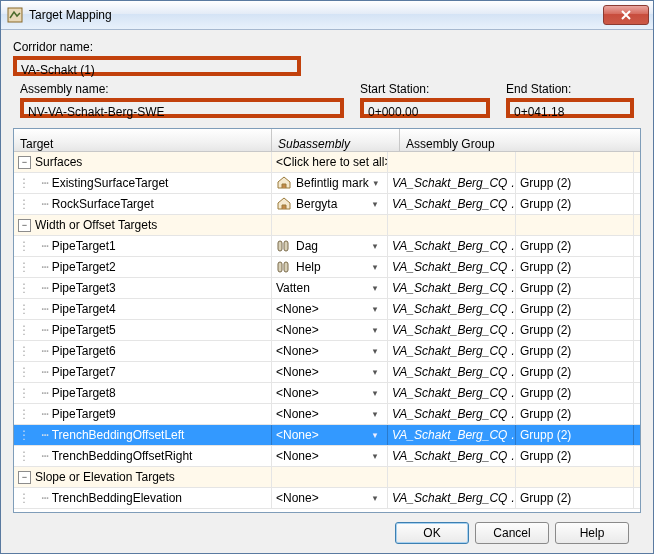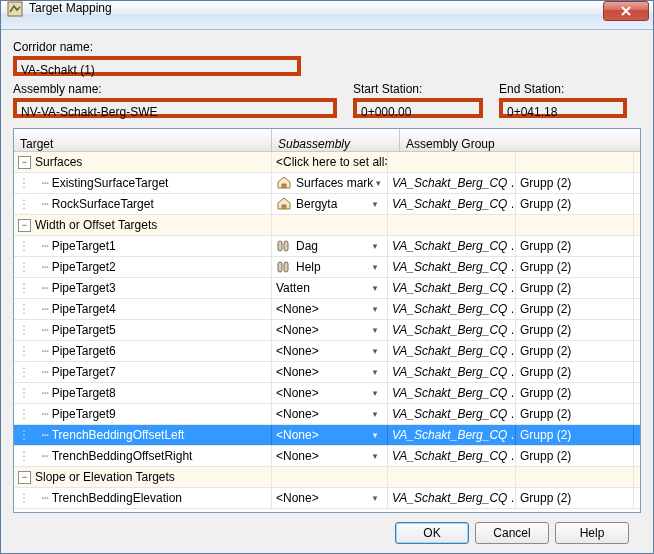--- a/index.html
+++ b/index.html
@@ -18,21 +18,21 @@
     border: 1px solid #5a7aa0;
     box-shadow: 0 0 8px rgba(0,0,0,0.3);
     display: flex;
     flex-direction: column;
   }
   .titlebar {
     height: 28px;
     background: linear-gradient(to bottom, #ffffff, #e4ecf7 45%, #d4e3f5 46%, #e8f1fb);
     border-bottom: 1px solid #a6b8cf;
     display: flex;
-    align-items: flex-start;
+    align-items: center;
     padding: 0 4px 0 6px;
   }
   .app-icon {
     width: 16px;
     height: 16px;
     margin-right: 6px;
     display: inline-flex;
     align-items: center;
     justify-content: center;
   }
@@ -75,20 +75,21 @@
     box-sizing: border-box;
     margin-bottom: 6px;
     font-size: 12px;
   }
   .field.readonly {
     background: #f0f0f0;
   }
   .row-fields {
     display: flex;
     gap: 16px;
+    justify-content: center;
   }
   .col {
     display: flex;
     flex-direction: column;
   }
   .col1 { flex: 0 0 324px; }
   .col2 { flex: 0 0 130px; }
   .col3 { flex: 0 0 128px; }
 
   .grid-wrap {
@@ -278,21 +279,21 @@
               <span class="dots">⋮&nbsp;&nbsp;⋯</span>
               <span>ExistingSurfaceTarget</span>
             </div>
           <div class="cell c-obj">
             <span class="obj-icon">
                 <svg width="16" height="16" viewBox="0 0 16 16">
                   <path d="M2 13 L2 7 L8 2 L14 7 L14 13 Z" fill="#f5e9cf" stroke="#9a7a3a"></path>
                   <path d="M6 13 V9 H10 V13" fill="#c28a4a" stroke="#9a7a3a"></path>
                 </svg>
               </span>
-            <span>Surfaces mark</span>
+            <span>Befintlig mark</span>
             <span class="dropdown">▾</span>
           </div>
           <div class="cell c-sub">
               <span>VA_Schakt_Berg_CQ …</span>
             </div>
           <div class="cell c-grp">
               <span>Grupp (2)</span>
             </div>
         </div>
 

